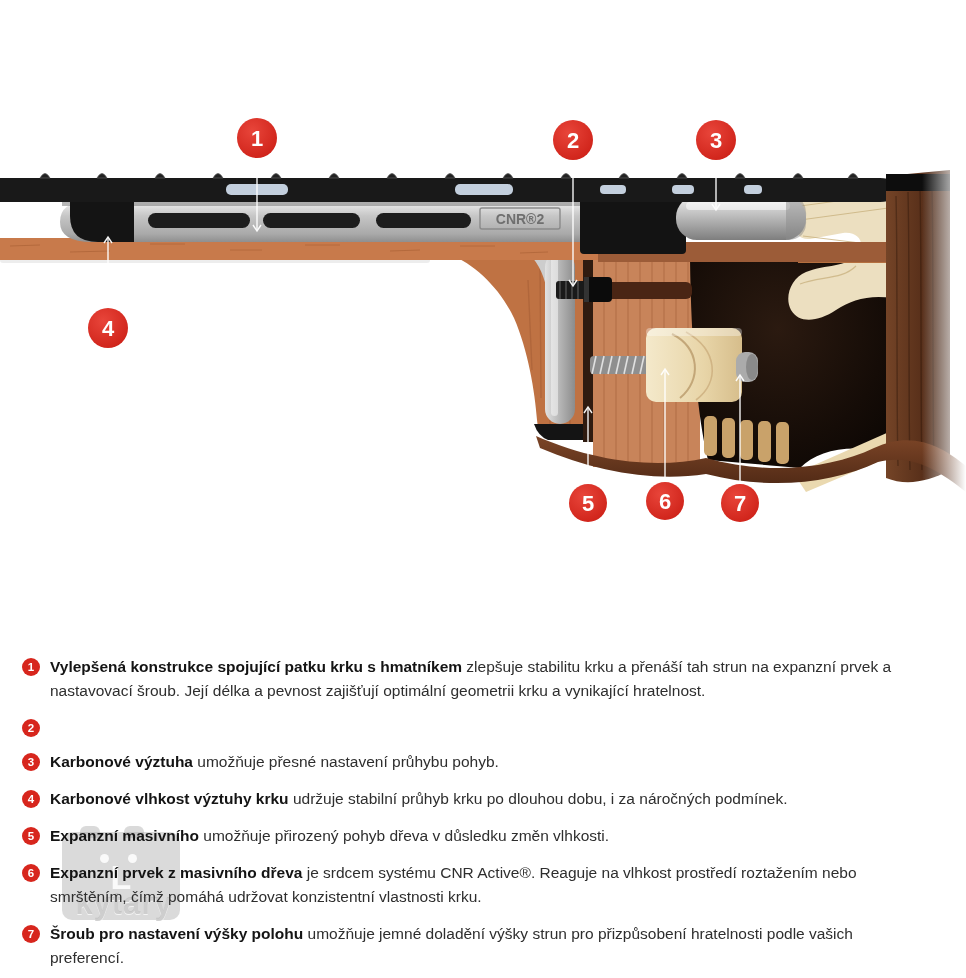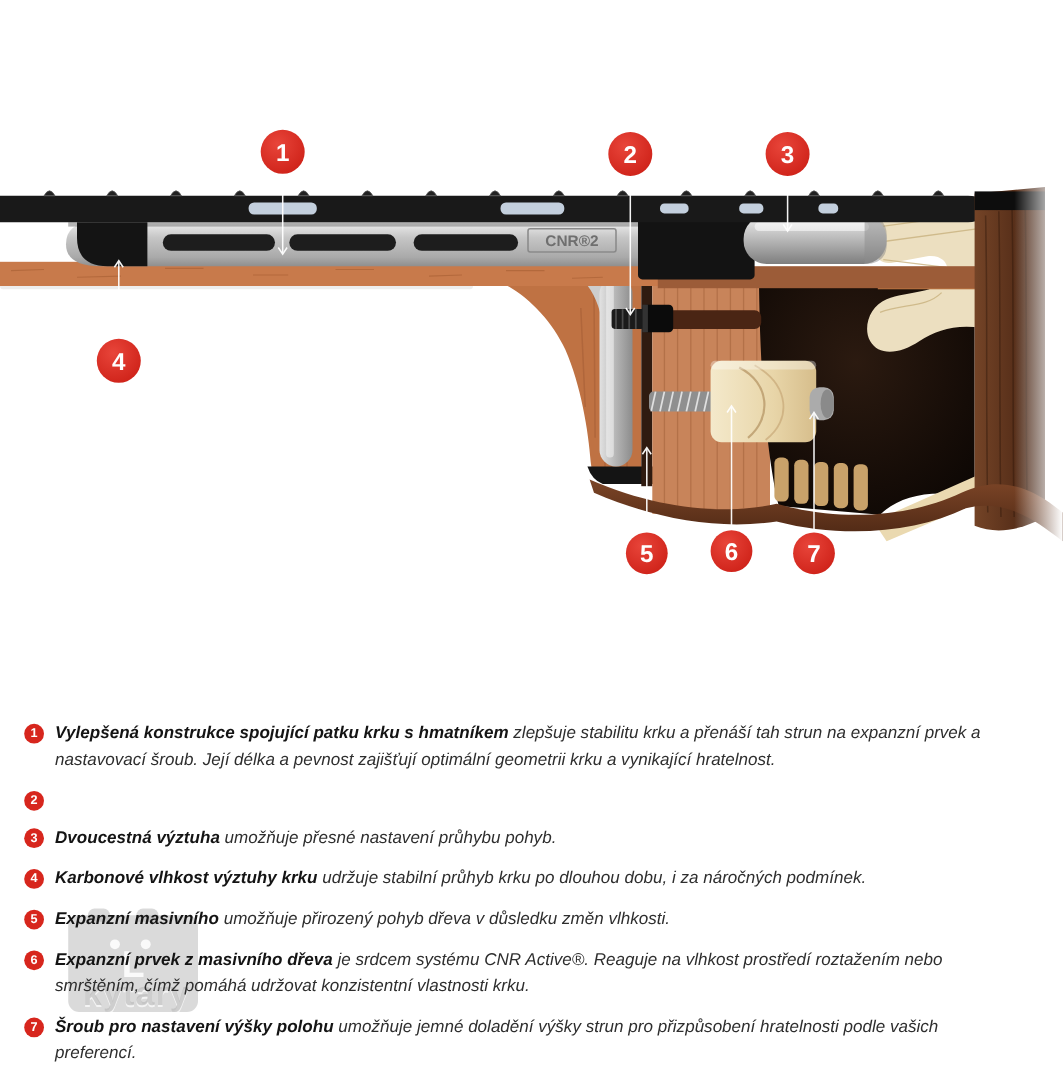--- a/index.html
+++ b/index.html
@@ -12,21 +12,21 @@
   .wm-shape:after{content:"";position:absolute;left:62px;top:-6px;width:20px;height:12px;background:rgba(168,168,168,0.42);border-radius:6px 6px 0 0;}
   .wm-dot1,.wm-dot2{position:absolute;width:9px;height:9px;border-radius:50%;background:rgba(255,255,255,0.85);top:22px;}
   .wm-dot1{left:38px;} .wm-dot2{left:66px;}
   .wm-letter{position:absolute;left:0;top:26px;width:118px;text-align:center;color:rgba(255,255,255,0.85);font-size:34px;font-weight:bold;}
   .wm-text{position:absolute;left:-6px;top:58px;width:136px;text-align:center;font-size:31px;font-weight:bold;letter-spacing:1px;color:rgba(186,186,186,0.65);text-shadow:0 1px 0 rgba(255,255,255,0.7);}
   
   .legend{position:absolute;left:22px;top:655px;width:932px;z-index:1;}
   .item{display:flex;gap:10px;margin-bottom:13px;}
   .num{flex:0 0 18px;width:18px;height:18px;margin-top:3px;border-radius:50%;background:#d7261d;color:#fff;
        font-size:11.5px;font-weight:bold;display:flex;align-items:center;justify-content:center;}
-  .txt{font-size:15.5px;line-height:24px;color:#2e2e2e;max-width:880px;font-style:italic;}
+  .txt{font-size:15.5px;line-height:24px;color:#2e2e2e;max-width:880px;}
   .txt b{color:#141414;}
 </style>
 </head>
 <body>
 
 <div class="diagram-wrap">
 <svg width="966" height="560" viewBox="0 0 966 560" xmlns="http://www.w3.org/2000/svg">
   <defs>
     <linearGradient id="metalG" x1="0" y1="0" x2="0" y2="1">
       <stop offset="0" stop-color="#ededed"></stop>
@@ -313,21 +313,21 @@
 <div class="legend">
   <div class="item">
     <span class="num">1</span>
     <div class="txt"><b>Vylepšená konstrukce spojující patku krku s hmatníkem</b><span> zlepšuje stabilitu krku a přenáší tah strun na expanzní prvek a nastavovací šroub. Její délka a pevnost zajišťují optimální geometrii krku a vynikající hratelnost.</span></div>
   </div>
   <div class="item">
     <span class="num">2</span>
   </div>
   <div class="item">
     <span class="num">3</span>
-    <div class="txt"><b>Dvoucestná výztuha</b><span> umožňuje přesné nastavení průhybu pohyb.</span></div>
+    <div class="txt"><b>Karbonové výztuha</b><span> umožňuje přesné nastavení průhybu pohyb.</span></div>
   </div>
   <div class="item">
     <span class="num">4</span>
     <div class="txt"><b>Karbonové vlhkost výztuhy krku</b><span> udržuje stabilní průhyb krku po dlouhou dobu, i za náročných podmínek.</span></div>
   </div>
   <div class="item">
     <span class="num">5</span>
     <div class="txt"><b>Expanzní masivního</b><span> umožňuje přirozený pohyb dřeva v důsledku změn vlhkosti.</span></div>
   </div>
   <div class="item">

